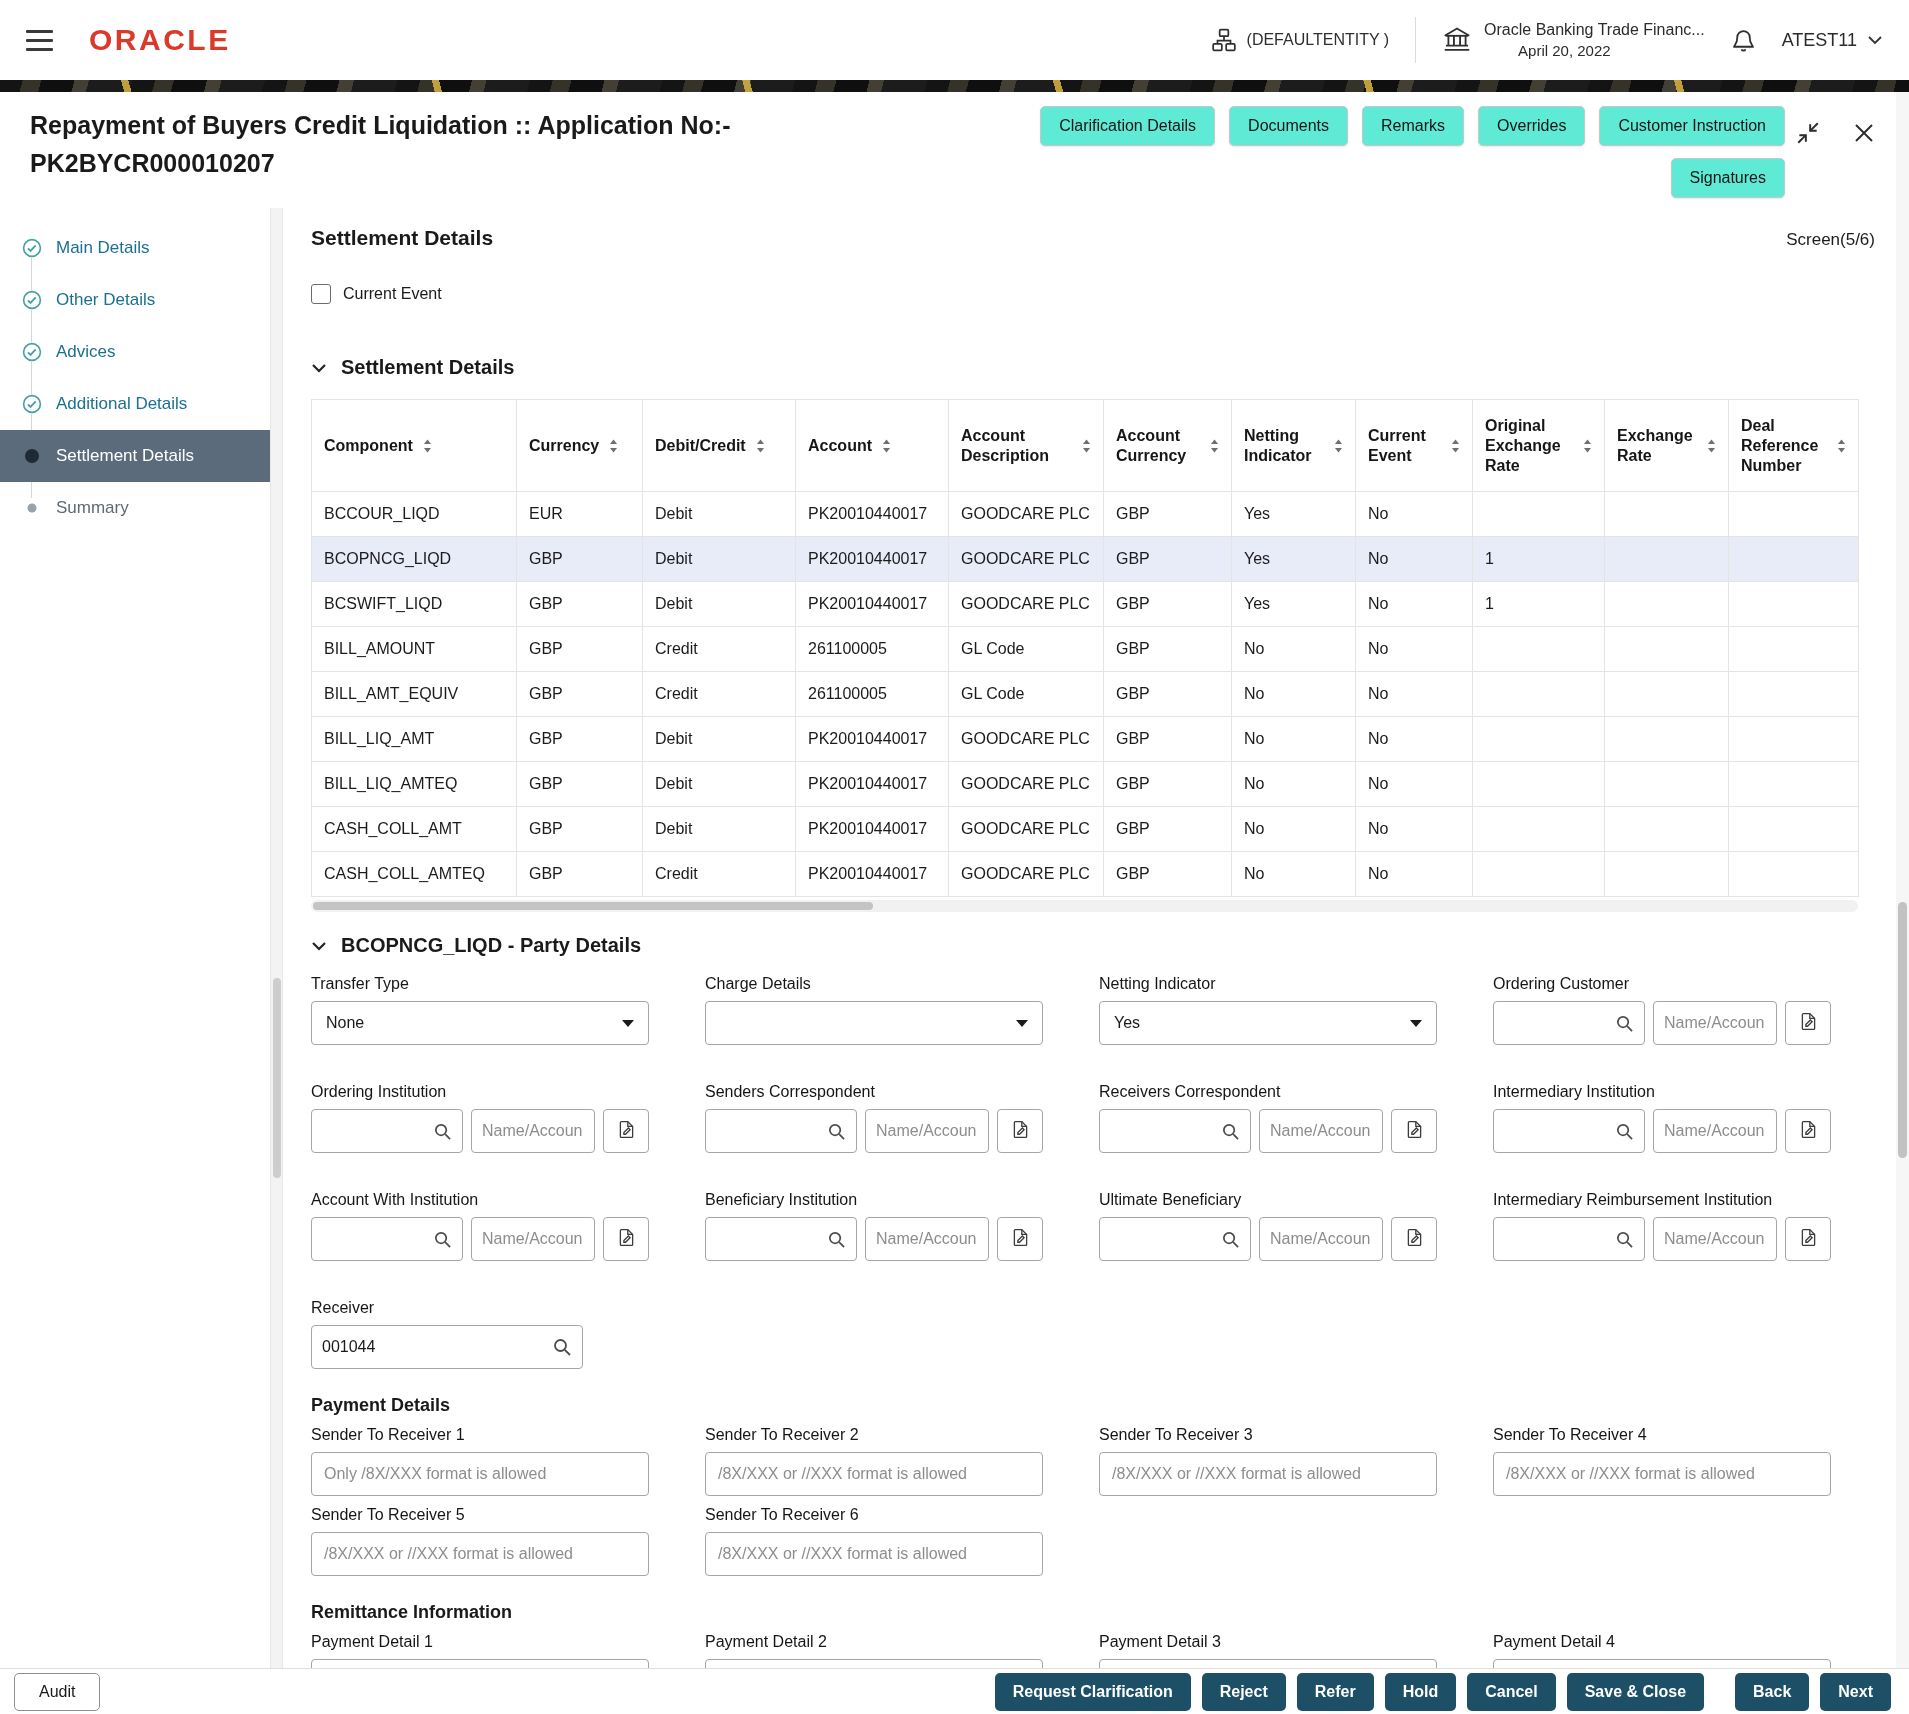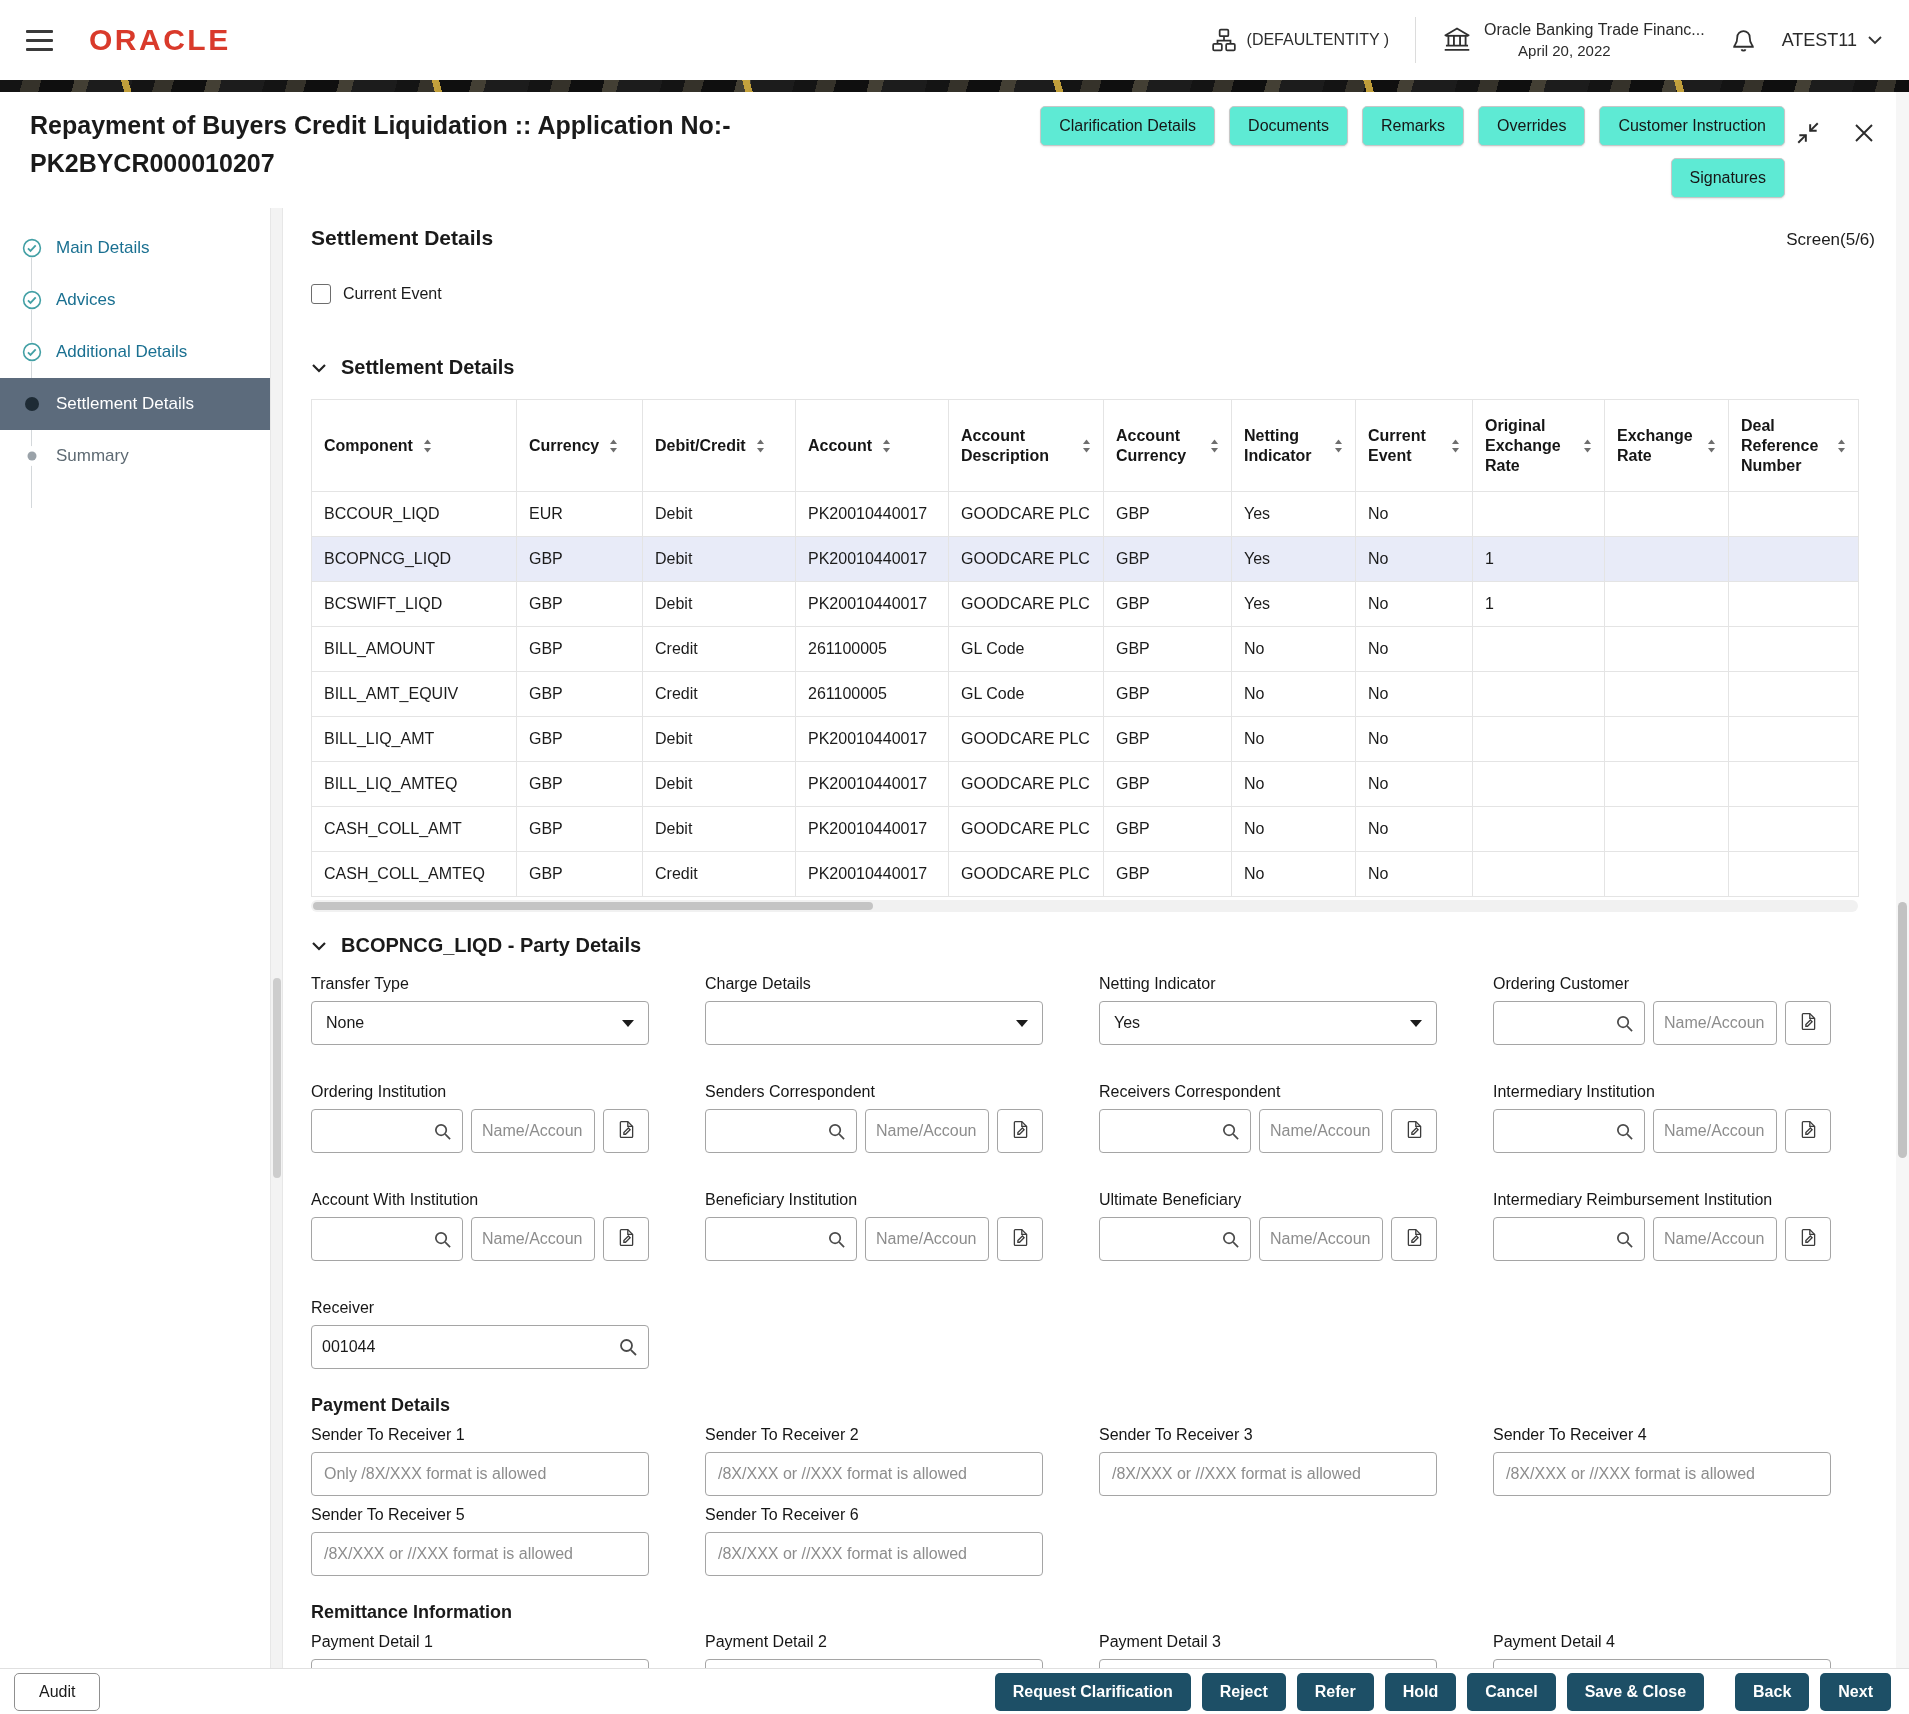--- a/index.html
+++ b/index.html
@@ -89,21 +89,21 @@
   
   .form-grid { display:grid; grid-template-columns:repeat(4,338px); column-gap:56px; row-gap:38px; margin-top:18px; }
   .form-grid.tight { row-gap:10px; margin-top:10px; }
   .field label { display:block; font-size:16px; margin-bottom:8px; color:#161616; }
   .select { height:44px; border:1px solid #a5a5a5; border-radius:4px; background:#fff; display:flex;
     align-items:center; padding:0 14px; font-size:16px; cursor:pointer; }
   .caret { margin-left:auto; width:0; height:0; border-left:6px solid transparent; border-right:6px solid transparent; border-top:7px solid #1b1b1b; }
   .composite { display:flex; gap:8px; }
   .search-box { display:flex; align-items:center; border:1px solid #a5a5a5; border-radius:4px; background:#fff;
     height:44px; padding:0 10px; width:152px; }
-  .search-box.wide { width:338px;gap:8px; }
+  .search-box.wide { width:272px;gap:8px; }
   .search-box input { border:none; outline:none; flex:1; min-width:0; font-size:16px; background:transparent; }
   .mag { display:flex; margin-left:6px; flex:0 0 auto; }
   .name-box { flex:1; min-width:0; display:flex; align-items:center; border:1px solid #a5a5a5; border-radius:4px; height:44px; padding:0 10px; background:#fff; }
   .name-box input { border:none; outline:none; width:100%; font-size:16px; background:transparent; }
   .icon-btn { width:46px; height:44px; flex:0 0 auto; border:1px solid #a5a5a5; border-radius:4px; background:#fff;
     display:flex; align-items:center; justify-content:center; cursor:pointer; }
   .text-input { width:100%; height:44px; border:1px solid #a5a5a5; border-radius:4px; padding:0 12px; font-size:16px; outline:none; }
   .sub-title { font-size:18px; font-weight:bold; margin:26px 0 4px; }
 
   
@@ -218,20 +218,29 @@
           </span>
           <span class="nav-label">Main Details</span>
         </div>
         <div class="nav-item done">
           <span class="nav-ico">
             <svg width="20" height="20" viewBox="0 0 20 20">
               <circle cx="10" cy="10" r="8.4" fill="#fff" stroke="#43a0a5" stroke-width="1.6"></circle>
               <path d="M6 10.3l2.5 2.6 5.2-5.6" fill="none" stroke="#43a0a5" stroke-width="1.8"></path>
             </svg>
           </span>
+          <span class="nav-label">Other Details</span>
+        </div>
+        <div class="nav-item done">
+          <span class="nav-ico">
+            <svg width="20" height="20" viewBox="0 0 20 20">
+              <circle cx="10" cy="10" r="8.4" fill="#fff" stroke="#43a0a5" stroke-width="1.6"></circle>
+              <path d="M6 10.3l2.5 2.6 5.2-5.6" fill="none" stroke="#43a0a5" stroke-width="1.8"></path>
+            </svg>
+          </span>
           <span class="nav-label">Advices</span>
         </div>
         <div class="nav-item done">
           <span class="nav-ico">
             <svg width="20" height="20" viewBox="0 0 20 20">
               <circle cx="10" cy="10" r="8.4" fill="#fff" stroke="#43a0a5" stroke-width="1.6"></circle>
               <path d="M6 10.3l2.5 2.6 5.2-5.6" fill="none" stroke="#43a0a5" stroke-width="1.8"></path>
             </svg>
           </span>
           <span class="nav-label">Additional Details</span>

